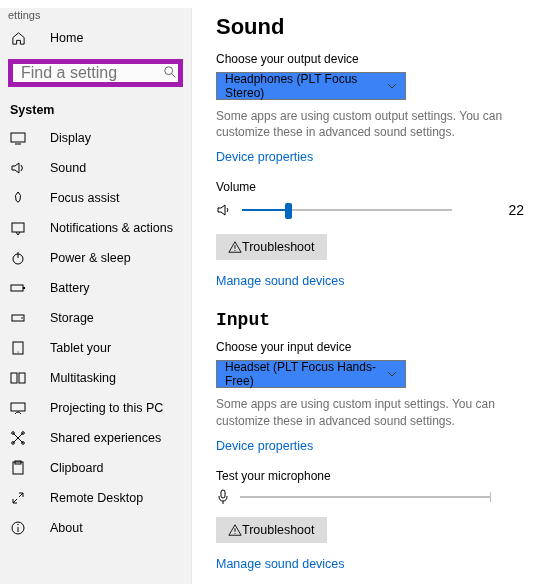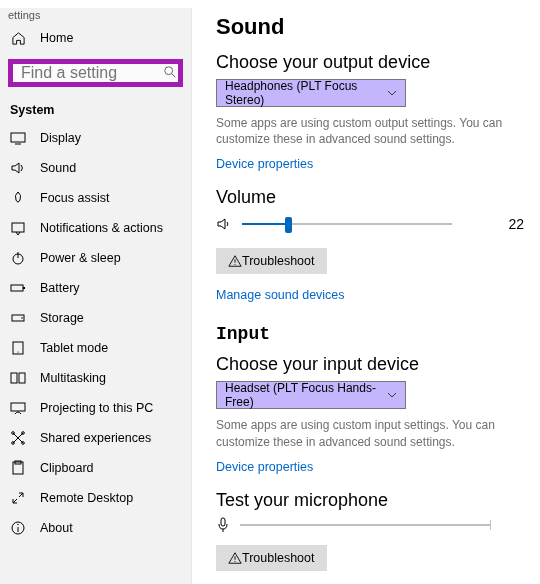--- a/index.html
+++ b/index.html
@@ -1,30 +1,30 @@
 <!DOCTYPE html>
 <html><head>
 <meta charset="utf-8">
 <style>
   * { box-sizing: border-box; margin: 0; padding: 0; font-family: "Segoe UI", Arial, sans-serif; }
   body { width: 540px; height: 584px; overflow: hidden; background: #fff; color: #000; font-size: 12px; }
   .root { display: flex; width: 100%; height: 100%; margin-top: 8px; }
   .sidebar { width: 192px; flex: 0 0 192px; background: #f2f2f2; border-right: 1px solid #e6e6e6; padding: 0 0 8px 0; }
   .side-trunc { font-size: 11px; color: #555; padding: 1px 0 2px 8px; }
-  .home-row, .nav-row { display: flex; align-items: center; gap: 14px; padding: 7px 8px 7px 10px; cursor: pointer; }
+  .home-row, .nav-row { display: flex; align-items: center; gap: 24px; padding: 7px 8px 7px 10px; cursor: pointer; }
   .home-row .icon, .nav-row .icon { width: 16px; height: 16px; display: inline-flex; align-items: center; justify-content: center; color: #000; flex: 0 0 16px; }
   .home-row span.label, .nav-row span.label { font-size: 12.5px; }
   .search-wrap { margin: 6px 8px 10px 8px; position: relative; }
   .search { width: 100%; height: 28px; border: 5px solid #a21caf; background: #fbfbfb; padding: 0 26px 0 8px; font-size: 16px; color: #555; }
   .search-icon { position: absolute; right: 6px; top: 6px; color: #555; }
   .group-title { font-weight: 600; font-size: 12.5px; padding: 6px 0 6px 10px; }
   .main { flex: 1 1 auto; padding: 4px 10px 4px 24px; overflow: hidden; }
   h1.page { font-size: 22px; font-weight: 600; margin: 2px 0 12px 0; }
-  .section-label { font-size: 18px; margin: 4px 0 6px 0; }
-  .dropdown { width: 190px; height: 28px; border: 1px solid #777; display: flex; align-items: center; justify-content: space-between; padding: 0 8px; background: #c4b5fd; cursor: pointer; }
+  .section-label { font-size: 12px; margin: 4px 0 6px 0; }
+  .dropdown { width: 190px; height: 28px; border: 1px solid #777; display: flex; align-items: center; justify-content: space-between; padding: 0 8px; background: #3b82f6; cursor: pointer; }
   .dropdown .dd-text { font-size: 12px; }
   .muted { color: #6f6f6f; font-size: 12px; line-height: 1.35; margin: 8px 0 4px 0; max-width: 300px; }
   .link { color: #0066cc; font-size: 12.5px; margin: 6px 0 12px 0; display: inline-block; cursor: pointer; }
   .vol-row { display: flex; align-items: center; gap: 10px; margin: 4px 0 12px 0; }
   .vol-row .speaker { width: 16px; }
   .slider-wrap { position: relative; width: 210px; height: 20px; }
   .track { position: absolute; top: 9px; left: 0; right: 0; height: 2px; background: #bfbfbf; }
   .track-fill { position: absolute; top: 9px; left: 0; height: 2px; background: #0067c0; }
   .thumb { position: absolute; top: 3px; width: 7px; height: 16px; background: #0067c0; border-radius: 2px; }
   .vol-val { font-size: 14px; margin-left: 32px; width: 30px; text-align: right; }
@@ -126,21 +126,21 @@
         </span>
       <span class="label">Storage</span>
     </div>
     <div class="nav-row">
       <span class="icon">
           <svg width="16" height="16" viewBox="0 0 16 16">
             <rect x="3" y="2" width="10" height="12" fill="none" stroke="#000"></rect>
             <circle cx="8" cy="12" r="0.6" fill="#000"></circle>
           </svg>
         </span>
-      <span class="label">Tablet mode</span>
+      <span class="label">Tablet your</span>
     </div>
     <div class="nav-row">
       <span class="icon">
           <svg width="16" height="16" viewBox="0 0 16 16">
             <rect x="1" y="3" width="6" height="10" fill="none" stroke="#000"></rect>
             <rect x="9" y="3" width="6" height="10" fill="none" stroke="#000"></rect>
           </svg>
         </span>
       <span class="label">Multitasking</span>
     </div>

